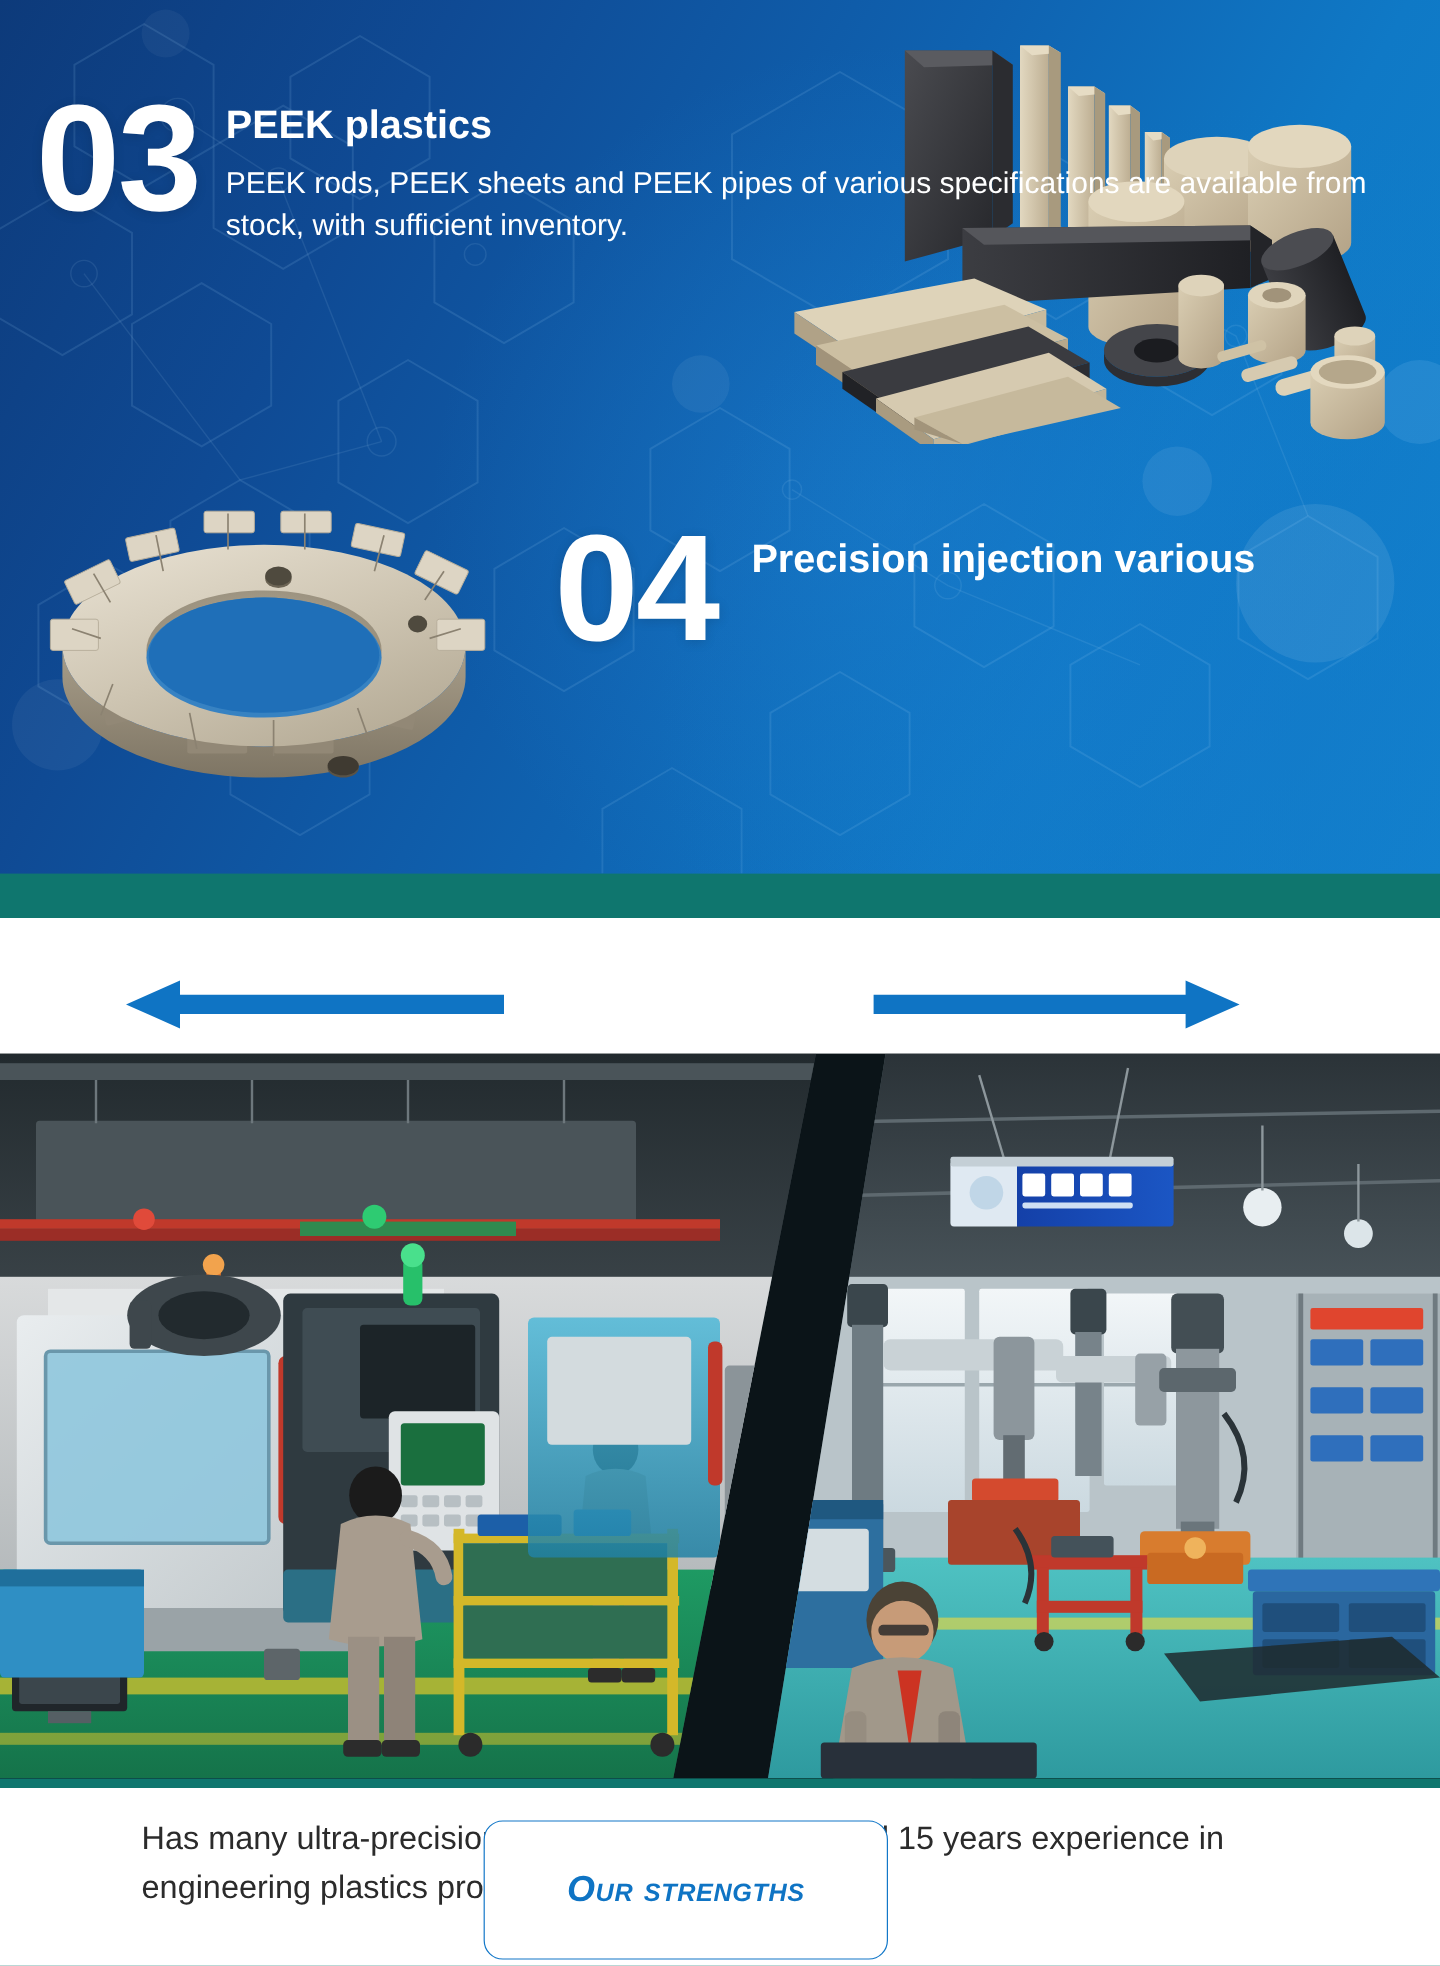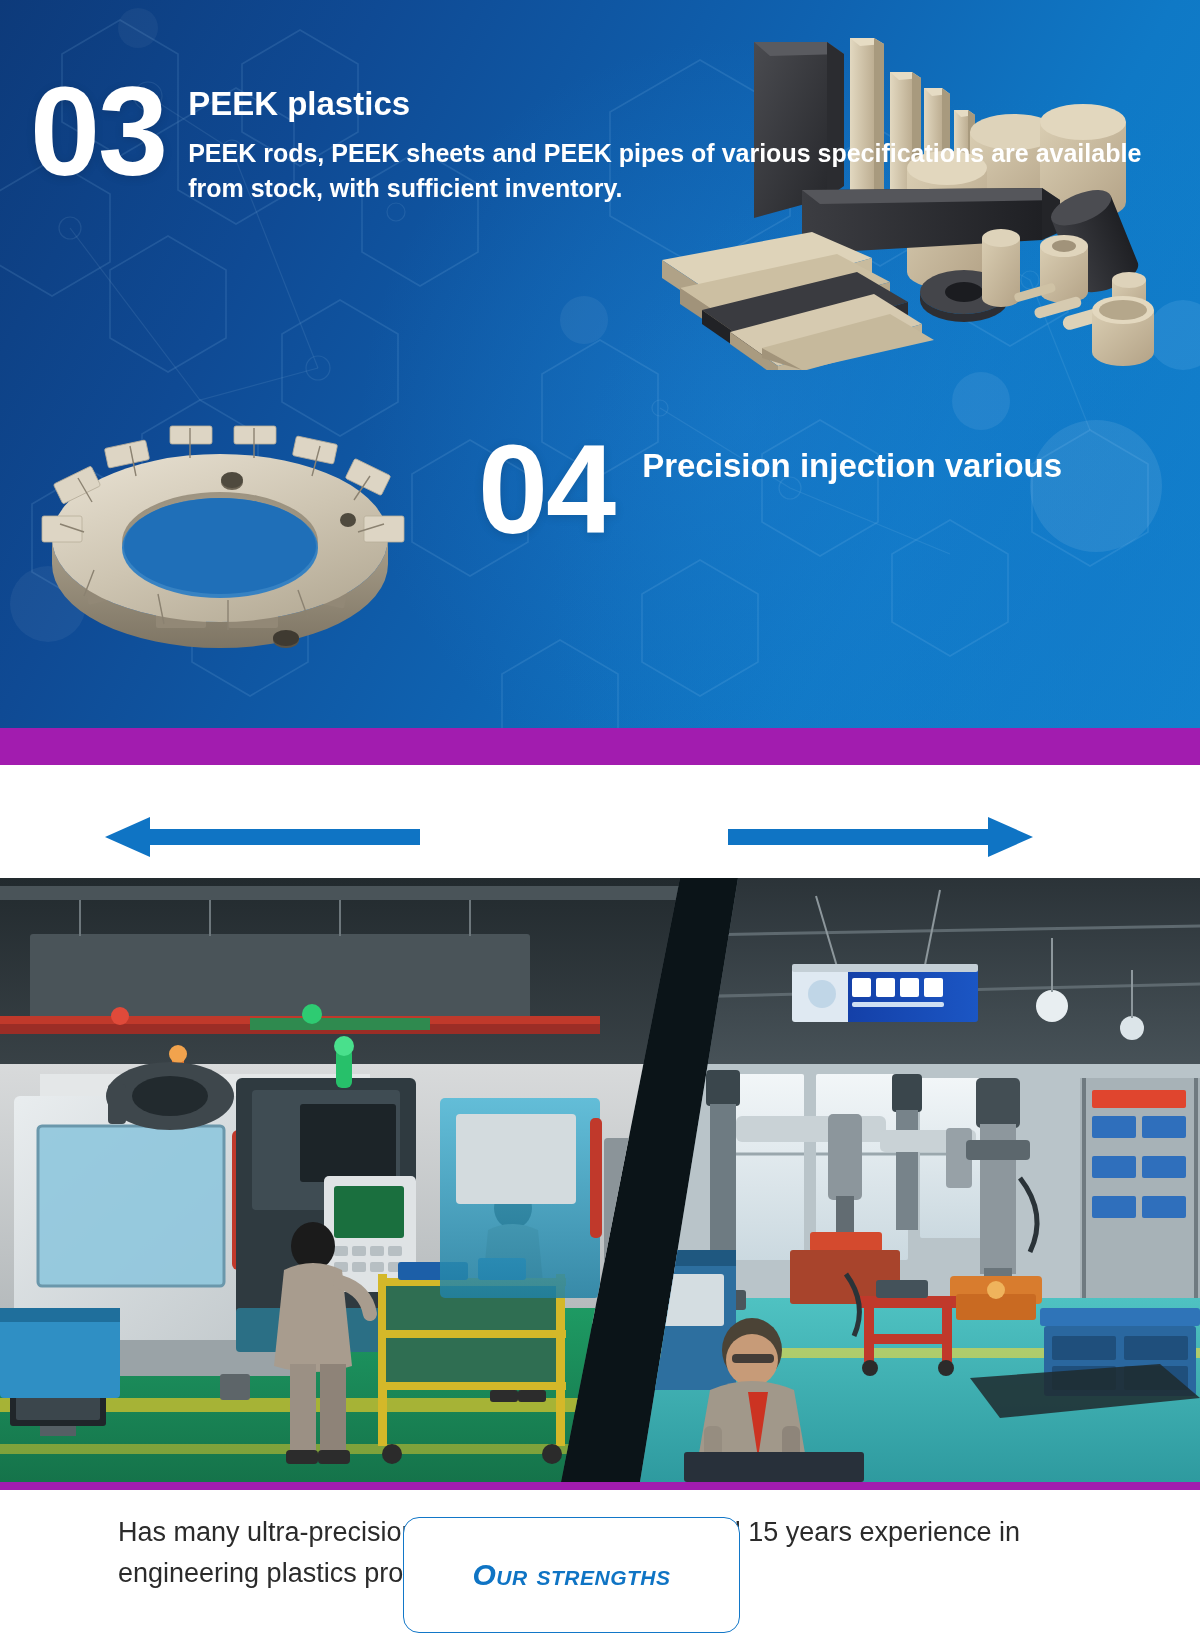--- a/index.html
+++ b/index.html
@@ -3,21 +3,21 @@
 <meta charset="utf-8">
 <style>
   * { box-sizing: border-box; margin: 0; padding: 0; }
   html, body {
     width: 1200px;
     height: 1638px;
     background: #ffffff;
     font-family: "Liberation Sans", sans-serif;
     overflow: hidden;
   }
-  .page { position: relative; width: 1200px; height: 1638px; background:#a21caf; }
+  .page { position: relative; width: 1200px; height: 1638px; background:#0f766e; }
 
   
   .blue-panel {
     position: absolute;
     left: 0; top: 0;
     width: 1200px; height: 728px;
     background:
       radial-gradient(circle at 88% 82%, rgba(20,120,200,0.55) 0%, rgba(20,120,200,0) 42%),
       radial-gradient(circle at 62% 58%, rgba(30,130,210,0.45) 0%, rgba(30,130,210,0) 45%),
       linear-gradient(118deg, #0d3a7a 0%, #0f4a94 24%, #0f62b0 52%, #0f79c6 74%, #1184cf 100%);
@@ -43,24 +43,24 @@
     letter-spacing: -2px;
     text-shadow: 0 2px 10px rgba(0,0,0,0.13);
     flex: 0 0 auto;
   }
   .f03 .num { margin-right: 22px; }
   .ftext { padding-top: 12px; }
   .ftitle {
     color:#ffffff; font-size: 33px; font-weight: 600;
     line-height: 1.1; margin-bottom: 14px; white-space: nowrap;
   }
-  .fbody { color:#ffffff; font-size: 25px; line-height: 1.38; font-weight: 700; }
+  .fbody { color:#ffffff; font-size: 25px; line-height: 1.38; font-weight: 400; }
 
   
-  .f04 { left: 478px; top: 432px; }
+  .f04 { left: 462px; top: 432px; }
   .f04 .num { margin-right: 28px; }
   .f04 .ftext { padding-top: 16px; }
 
   
   .peek-profile-img {
     position: absolute; left: 622px; top: 10px; width: 578px; height: 360px;
   }
   .peek-gear-img {
     position: absolute; left: 32px; top: 388px; width: 390px; height: 282px;
   }

